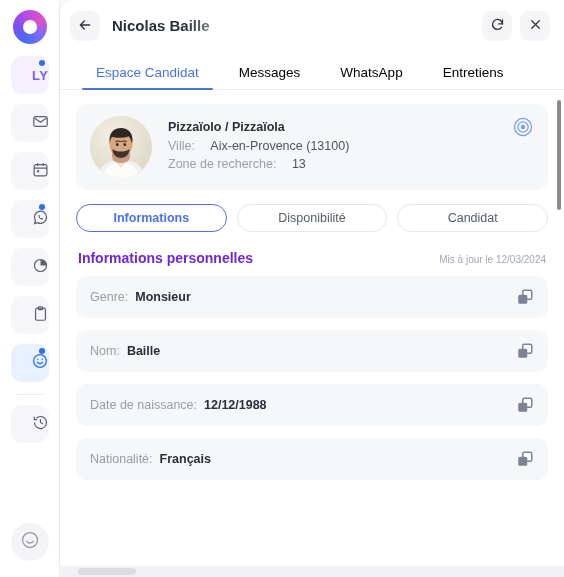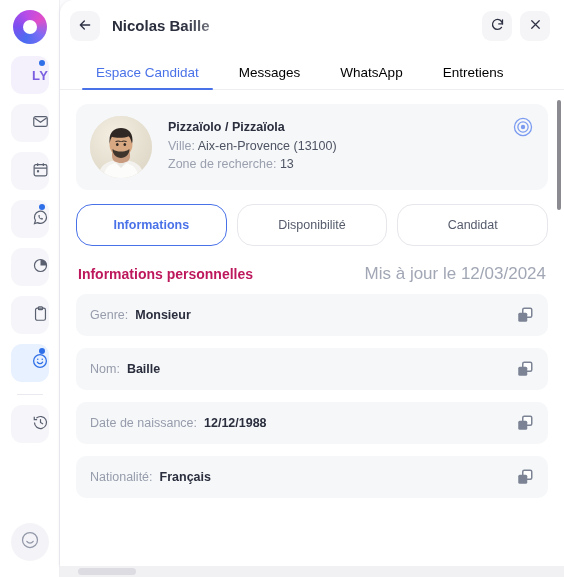--- a/index.html
+++ b/index.html
@@ -118,44 +118,44 @@
   }
   .avatar {
     width: 62px; height: 62px; border-radius: 50%;
     flex: 0 0 62px; overflow: hidden; position: relative;
     background: #ece7dc;
   }
   .avatar .face { position: absolute; inset: 0; }
   .pinfo { margin-left: 16px; }
   .pjob { font-size: 12.5px; font-weight: bold; color: #2a2e3d; margin-bottom: 5px; }
   .prow { font-size: 12.5px; color: #9aa0ae; margin-bottom: 4px; }
-  .prow b { color: #4d5362; font-weight: normal; }
+  .prow b { color: #4d5362; font-weight: normal; margin-left: 12px; }
   .target-btn {
     position: absolute; right: 12px; top: 12px;
     width: 26px; height: 26px; cursor: pointer;
     display: flex; align-items: center; justify-content: center;
   }
 
   
   .segs { display: flex; gap: 10px; margin-top: 14px; }
   .seg {
-    flex: 1; height: 42px; border-radius: 16px;
+    flex: 1; height: 28px; border-radius: 16px;
     border: 1px solid #e6e6ec; background: #ffffff;
     display: flex; align-items: center; justify-content: center;
     font-size: 12.5px; color: #555b6b; cursor: pointer;
   }
   .seg.active { border: 1.6px solid #4a72e8; color: #4a72e8; font-weight: bold; }
 
   
   .sechead {
     display: flex; align-items: baseline; justify-content: space-between;
     margin: 18px 2px 10px;
   }
-  .sectitle { font-size: 14px; font-weight: bold; color: #be185d; }
-  .secmeta { font-size: 17px; color: #a2a7b5; }
+  .sectitle { font-size: 14px; font-weight: bold; color: #6d28d9; }
+  .secmeta { font-size: 10px; color: #a2a7b5; }
 
   
   .field {
     background: #f6f7f9; border-radius: 10px;
     height: 42px; margin-bottom: 12px;
     display: flex; align-items: center; padding: 0 14px;
     position: relative;
   }
   .flabel { font-size: 12.5px; color: #969cab; }
   .fvalue { font-size: 12.5px; font-weight: bold; color: #2a2e3d; margin-left: 7px; }

